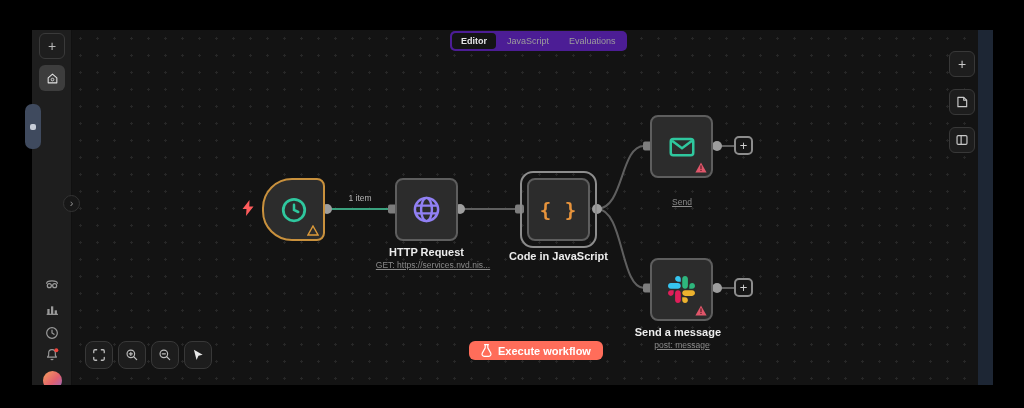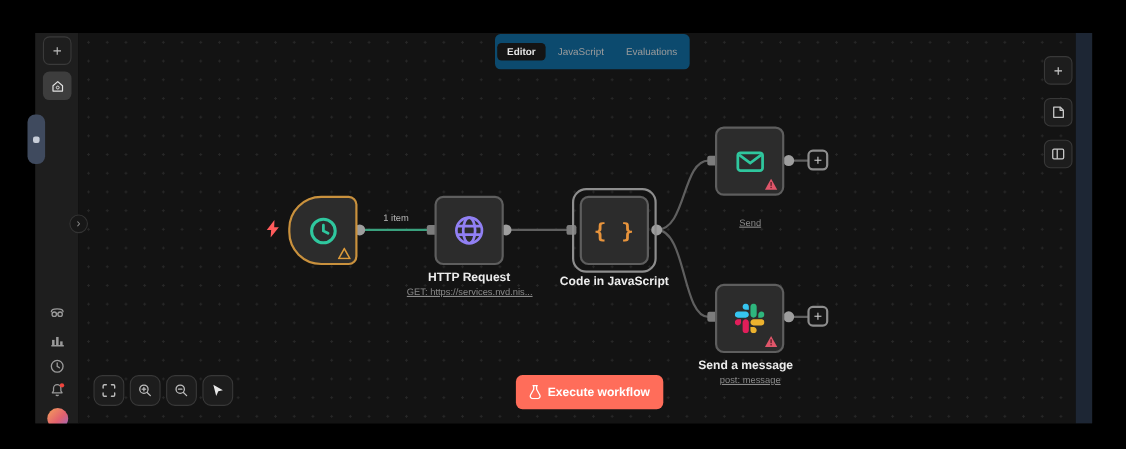--- a/index.html
+++ b/index.html
@@ -35,42 +35,42 @@
 
   
   .canvas { position:absolute; left:40px; top:0; right:15px; bottom:0;
             background-color:#131313;
             background-image:radial-gradient(circle,#272727 1px, transparent 1.1px);
             background-size:17px 17px; }
   .right-strip { position:absolute; right:0; top:0; width:15px; height:100%;
                  background:#1d2634; }
 
   
-  .tabbar { position:absolute; left:418px; top:1px; height:32px; z-index:8;
-            background:#0c4a6e; border-radius:5px; display:flex; align-items:center;
+  .tabbar { position:absolute; left:418px; top:1px; height:20px; z-index:8;
+            background:#4c1d95; border-radius:5px; display:flex; align-items:center;
             padding:2px; gap:2px; }
   .tab { font-size:9px; color:#9c9c9c; padding:3px 9px; border-radius:4px;
          cursor:pointer; white-space:nowrap; }
   .tab.active { background:#141414; color:#e6e6e6; font-weight:bold; }
 
   
   .sq-btn { position:absolute; width:26px; height:26px; border-radius:6px;
             background:#1d1d1d; border:1px solid #383838; color:#c9c9c9;
             display:flex; align-items:center; justify-content:center;
             font-size:14px; z-index:8; cursor:pointer; }
   .tr-1 { right:18px; top:21px; }
   .tr-2 { right:18px; top:59px; }
   .tr-3 { right:18px; top:97px; }
   .bl-1 { left:53px;  top:311px; width:28px; height:28px; border-radius:8px; }
   .bl-2 { left:86px;  top:311px; width:28px; height:28px; border-radius:8px; }
   .bl-3 { left:119px; top:311px; width:28px; height:28px; border-radius:8px; }
   .bl-4 { left:152px; top:311px; width:28px; height:28px; border-radius:8px; }
 
   
-  .execute-btn { position:absolute; left:437px; top:311px; height:31px; z-index:8;
+  .execute-btn { position:absolute; left:437px; top:311px; height:19px; z-index:8;
                  background:#ff6d5a; border:none; border-radius:6px; color:#fff;
                  font-size:11px; font-weight:bold; padding:0 12px; display:flex;
                  align-items:center; gap:6px; cursor:pointer;
                  font-family:"Liberation Sans", sans-serif; }
 
   
   .node { position:absolute; width:63px; height:63px; background:#2c2c2c;
           border:2px solid #5e5e5e; border-radius:8px; z-index:4;
           display:flex; align-items:center; justify-content:center; cursor:pointer; }
   .node-schedule { left:230px; top:148px; border-color:#c9913d;
@@ -154,21 +154,21 @@
     </div>
 
     <div class="node node-http" style="left:323px;">
       <svg width="31" height="31" viewBox="0 0 24 24">
         <circle cx="12" cy="12" r="9" stroke="#9180f4" stroke-width="1.9" fill="none"></circle>
         <ellipse cx="12" cy="12" rx="4.2" ry="9" stroke="#9180f4" stroke-width="1.9" fill="none"></ellipse>
         <path d="M3.6 9 H20.4 M3.6 15 H20.4" stroke="#9180f4" stroke-width="1.9" fill="none"></path>
       </svg>
     </div>
     <div class="node-label" style="left:283px; top:216px;">HTTP Request</div>
-    <div class="node-sub" style="left:270px; top:230px;">GET: https://services.nvd.nis...</div>
+    <div class="node-sub" style="left:276px; top:230px;">GET: https://services.nvd.nis...</div>
 
     <div class="node-ring" style="left:448px;">
       <div class="node node-code">
         <span class="braces">{ }</span>
       </div>
     </div>
     <div class="node-label" style="left:415px; top:220px;">Code in JavaScript</div>
 
     <div class="node node-email" style="left:578px;">
       <svg width="30" height="30" viewBox="0 0 24 24">

